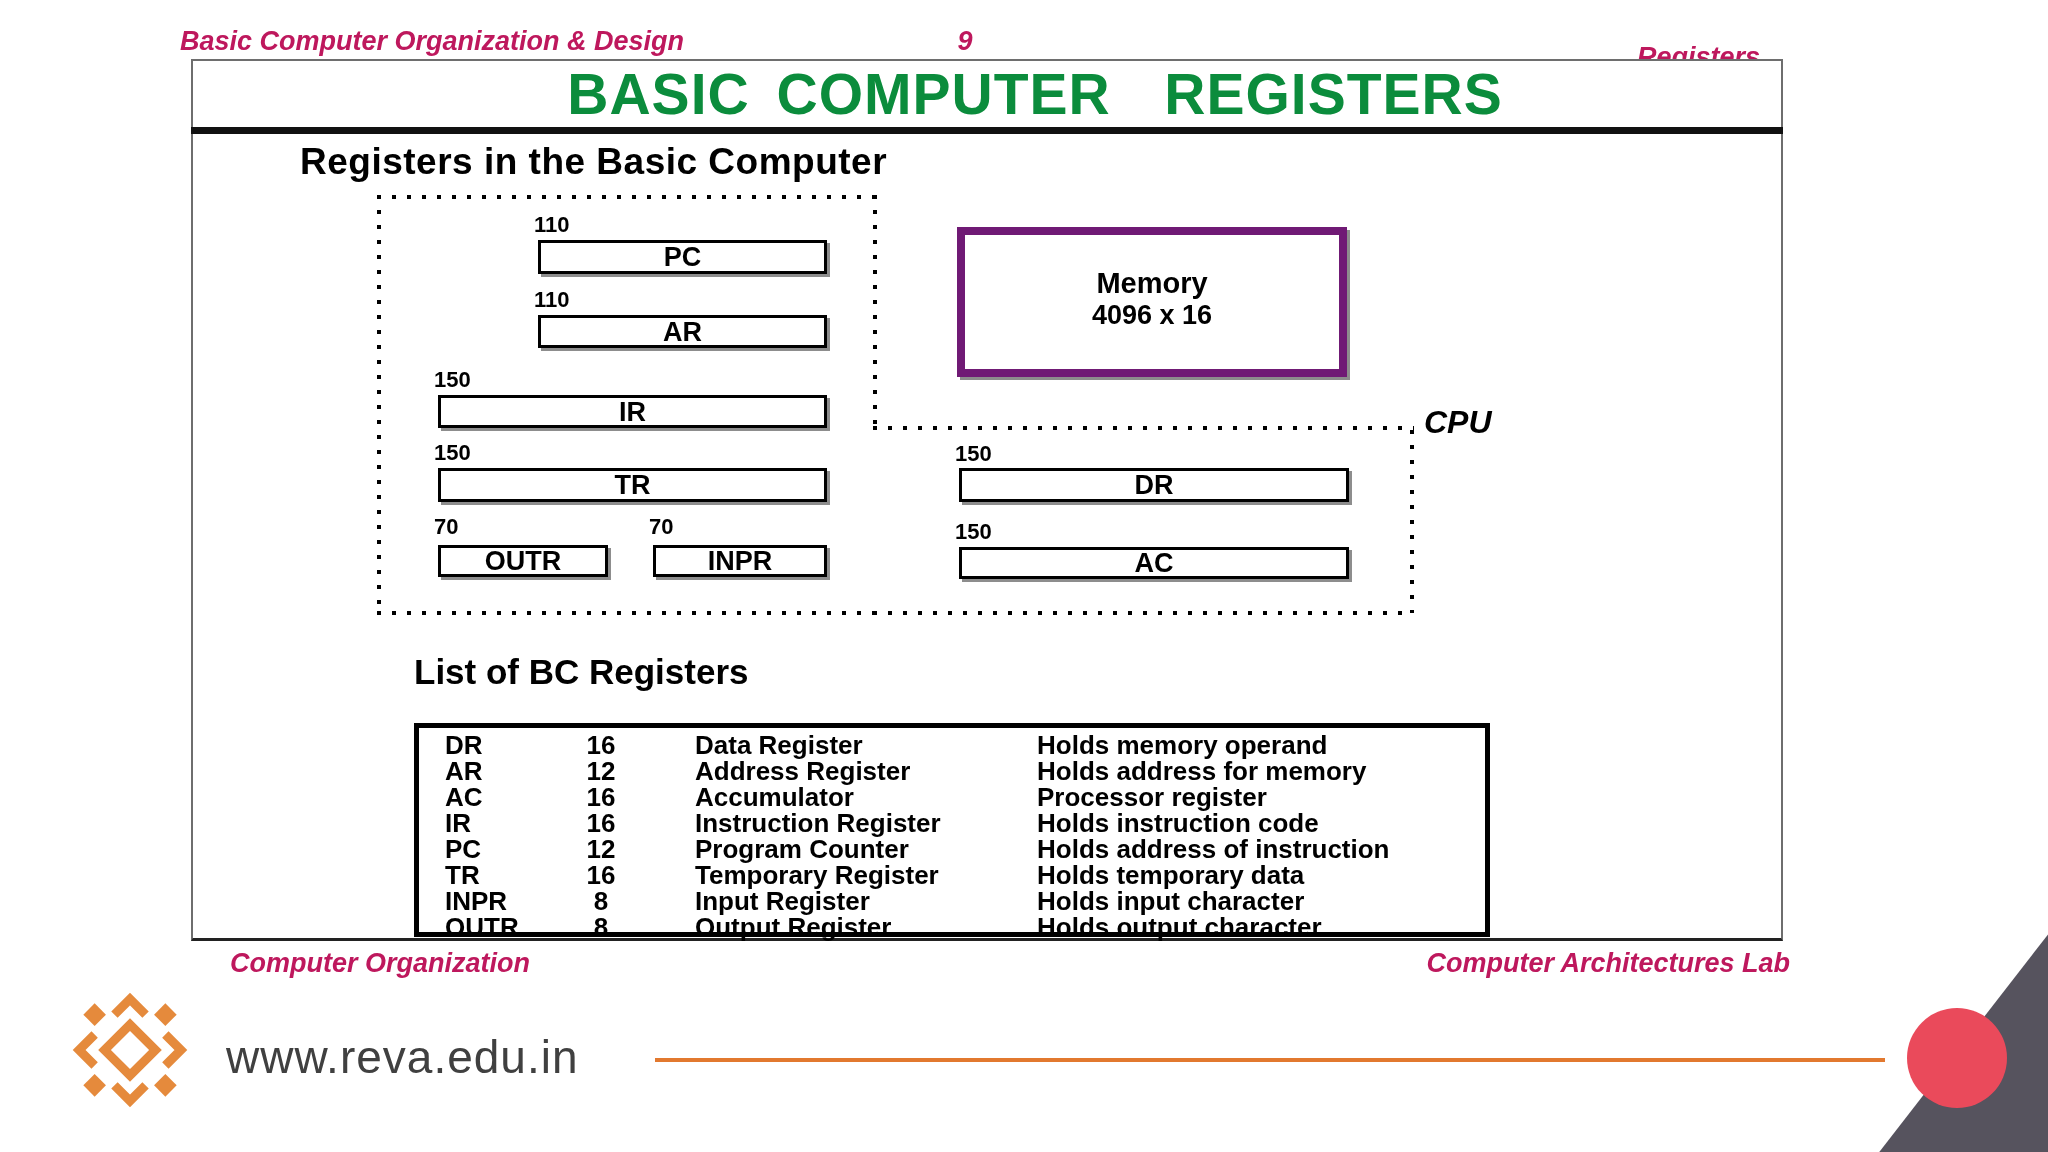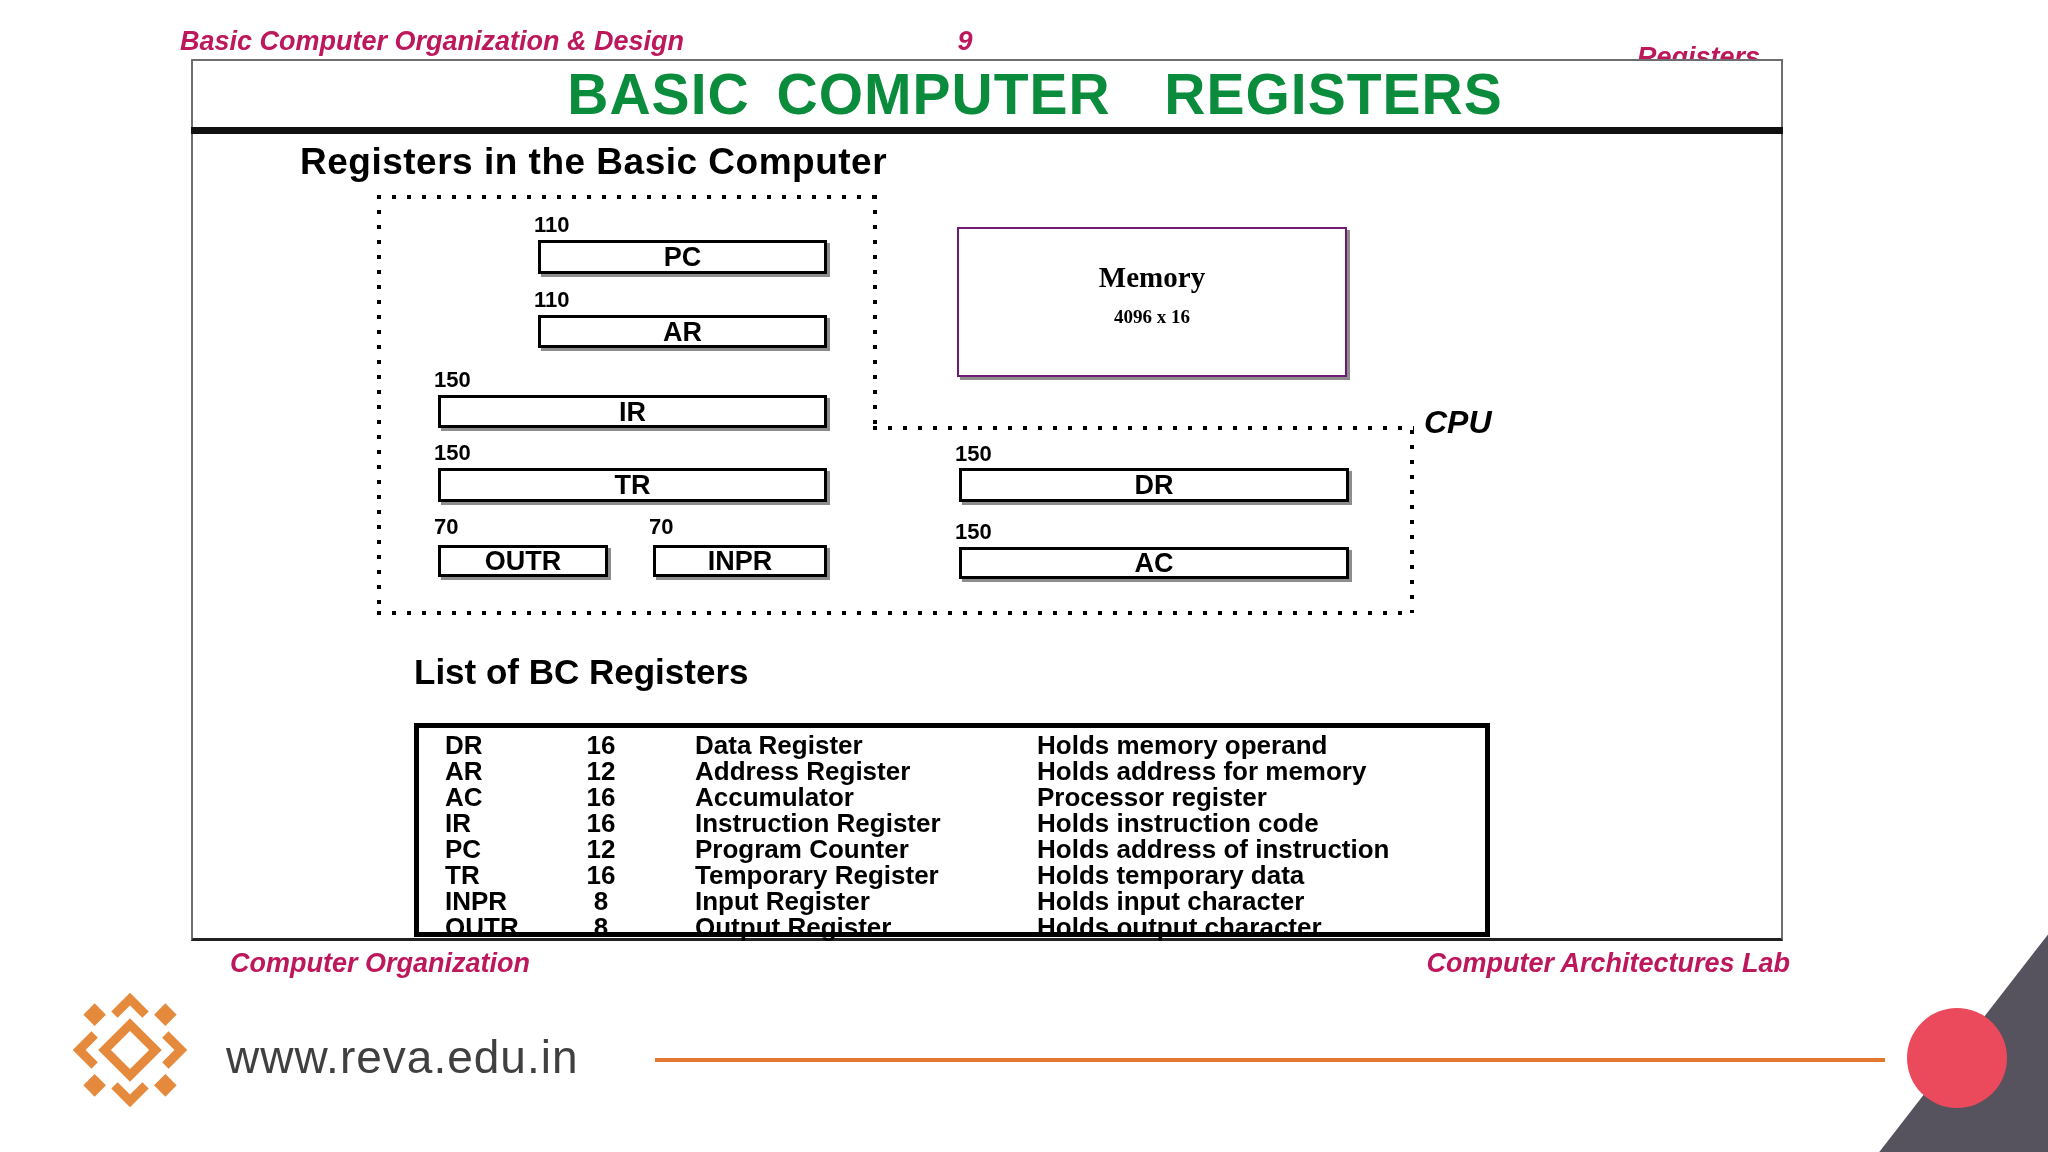--- a/index.html
+++ b/index.html
@@ -22,25 +22,25 @@
 
   
   .dot-h{height:4px;background-image:repeating-linear-gradient(90deg,#000 0,#000 4px,transparent 4px,transparent 15px);}
   .dot-v{width:4px;background-image:repeating-linear-gradient(180deg,#000 0,#000 4px,transparent 4px,transparent 15px);}
 
   
   .bits{display:flex;font-size:22px;font-weight:bold;line-height:22px;}
   .regbox{border:3px solid #000;background:#fff;box-sizing:border-box;
           box-shadow:3px 3px 0 #8d8d8d;text-align:center;
           font-size:27px;font-weight:bold;}
-  .memory-box{left:957px;top:227px;width:390px;height:150px;border:2px solid #701a75;
+  .memory-box{left:957px;top:227px;width:390px;height:150px;border:8px solid #701a75;
               box-sizing:border-box;box-shadow:3px 3px 0 #8d8d8d;background:#fff;
-              text-align:center;font-weight:bold;font-family:Liberation Serif, serif;}
+              text-align:center;font-weight:bold;}
   .memory-box .m1{margin-top:32px;font-size:29px;}
-  .memory-box .m2{margin-top:12px;font-size:19px;}
+  .memory-box .m2{font-size:27px;}
   .cpu-label{left:1424px;top:404px;font-size:32px;font-weight:bold;font-style:italic;}
 
   
   .list-title{left:414px;top:652px;width:984px;font-size:35px;font-weight:bold;}
   .bc-table{left:414px;top:723px;width:1076px;height:214px;border:5px solid #000;
             box-sizing:border-box;display:flex;flex-direction:column;justify-content:space-around;
             padding:4px 0;background:#fff;}
   .bc-row{display:grid;grid-template-columns:130px 52px 410px auto;padding-left:26px;
           font-size:26px;font-weight:bold;line-height:1;}
   .bc-row .c2{text-align:center;}

